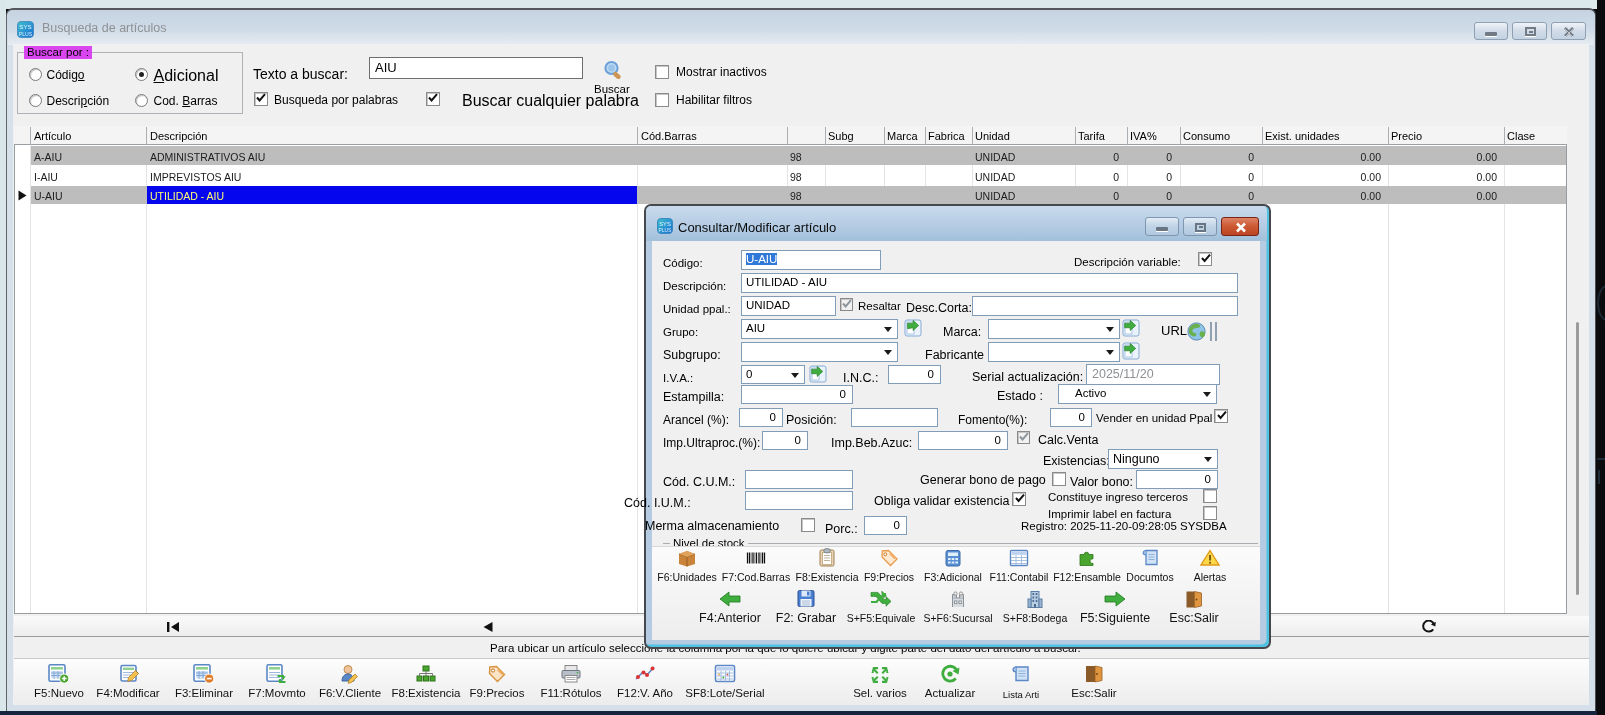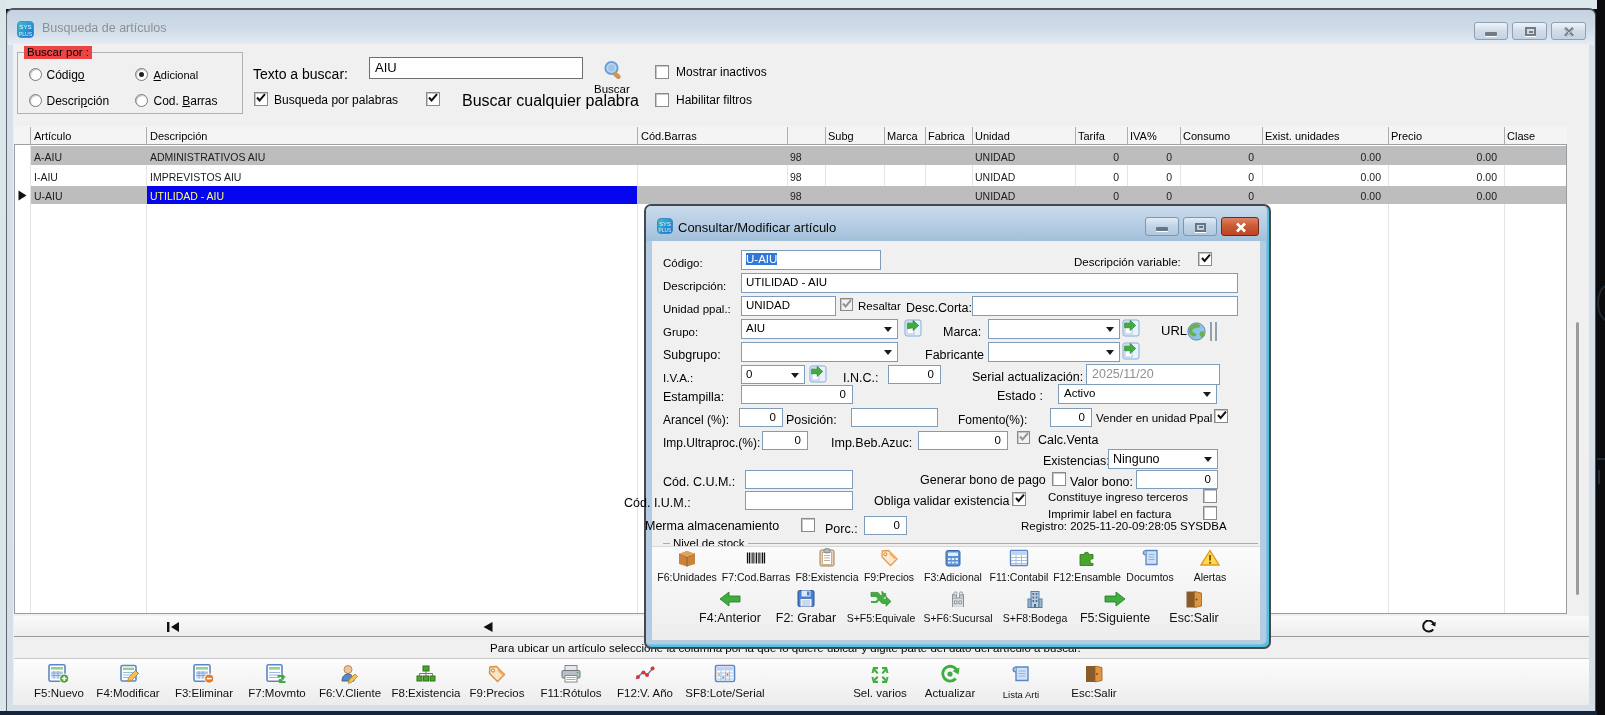--- a/index.html
+++ b/index.html
@@ -49,26 +49,26 @@
 <div class="a" style="left:1551px;top:22px;width:35px;height:18px;border:1px solid #8fa0b3;border-radius:3px;background:linear-gradient(#f0f4f9,#d3dde9 45%,#c3d2e2);box-sizing:border-box">
     <svg class="a" style="left:11px;top:4px" width="12" height="10" viewBox="0 0 12 10">
       <path d="M2 1l8 8M10 1l-8 8" stroke="#717a85" stroke-width="2.6"></path>
       <path d="M2 2l8 8M10 2l-8 8" stroke="#ffffff" stroke-width="0.8" opacity="0.7"></path>
     </svg>
   </div>
 
 <div class="a" style="left:13px;top:44px;width:1576px;height:661px;background:#f0f0f0"></div>
 
 <div class="a" style="left:16.5px;top:51.5px;width:226px;height:62px;border:1px solid #aeb2b6;box-sizing:border-box"></div>
-<div class="lb" style="left:24px;top:46px;background:#ef4444;padding:0 3px">Buscar por :</div>
+<div class="lb" style="left:24px;top:46px;background:#d946ef;padding:0 3px">Buscar por :</div>
 <div class="radio" style="left:29px;top:68px;width:13px;height:13px"></div>
 <div class="lb" style="left:46.5px;top:69px;font-size:12px">Códi<span style="text-decoration:underline">go</span></div>
 <div class="radio" style="left:135px;top:68px;width:13px;height:13px"></div>
 <div class="a" style="left:139px;top:72px;width:5px;height:5px;border-radius:50%;background:#222"></div>
-<div class="lb" style="left:153.5px;top:69px;font-size:11px"><span style="text-decoration:underline">A</span>dicional</div>
+<div class="lb" style="left:153.5px;top:69px;font-size:16px"><span style="text-decoration:underline">A</span>dicional</div>
 <div class="radio" style="left:29px;top:94px;width:13px;height:13px"></div>
 <div class="lb" style="left:46.5px;top:95px;font-size:12px">Descri<span style="text-decoration:underline">p</span>ción</div>
 <div class="radio" style="left:135px;top:94px;width:13px;height:13px"></div>
 <div class="lb" style="left:153.5px;top:95px;font-size:12px">Cod. <span style="text-decoration:underline">B</span>arras</div>
 <div class="a" style="left:253px;top:66px;font-size:14px;color:#000">Texto a buscar:</div>
 <div class="fld" style="left:369px;top:57px;width:214px;height:22px;border-color:#6e6e6e;font-size:13px;padding:2px 5px">AIU</div>
 <svg class="a" style="left:603px;top:60px" width="20" height="21" viewBox="0 0 20 21">
     <circle cx="8.5" cy="8" r="6.1" fill="#bcd8f2" stroke="#6a9fd8" stroke-width="2"></circle>
     <circle cx="8.5" cy="8" r="3.4" fill="#9cc4ea"></circle>
     <rect x="12.2" y="11" width="8.4" height="4.6" rx="2.3" transform="rotate(40 12.2 11)" fill="#cd9552"></rect>
@@ -390,21 +390,21 @@
     <rect x="3" y="3" width="7" height="12" fill="#fff" stroke="#a8c4e4"></rect>
     <path d="M4 10.5h6v-3l6 5.5-6 5.5v-3H4z" fill="#3fae3f" stroke="#1f7a1f" stroke-width="0.7" transform="translate(-1,-5.5) scale(0.92)"></path>
   </svg>
 <div class="lb" style="left:843px;top:372px;font-size:12.5px">I.N.C.:</div>
 <div class="fld num" style="left:888px;top:365px;width:53px;height:19px;padding:2px 6px">0</div>
 <div class="lb" style="left:972px;top:371px;font-size:12.5px">Serial actualización:</div>
 <div class="fld" style="left:1086px;top:364px;width:134px;height:21px;padding:2px 5px;color:#8d9196;font-size:12.5px">2025/11/20</div>
 <div class="lb" style="left:663px;top:391px;font-size:12.5px">Estampilla:</div>
 <div class="fld num" style="left:741px;top:385px;width:112px;height:19px;padding:2px 6px">0</div>
 <div class="lb" style="left:997px;top:390px;font-size:12.5px">Estado :</div>
-<div class="fld" style="left:1058px;top:384px;width:159px;height:20px;padding:2px 5px">Activo</div>
+<div class="fld" style="left:1058px;top:384px;width:159px;height:20px;padding:2px 16px">Activo</div>
 <div class="tri" style="left:1203px;top:392px"></div>
 <div class="lb" style="left:663px;top:414px;font-size:12px">Arancel (%):</div>
 <div class="fld num" style="left:739px;top:408px;width:44px;height:19px;padding:2px 6px">0</div>
 <div class="lb" style="left:786px;top:414px;font-size:12.5px">Posición:</div>
 <div class="fld" style="left:851px;top:408px;width:87px;height:19px"></div>
 <div class="lb" style="left:958px;top:414px;font-size:12px">Fomento(%):</div>
 <div class="fld num" style="left:1050px;top:408px;width:42px;height:19px;padding:2px 6px">0</div>
 <div class="lb" style="left:1096px;top:412px">Vender en unidad Ppal</div>
 <div class="cb" style="left:1214px;top:409px;width:14px;height:14px"></div>
 <svg class="a" style="left:1215.5px;top:409px" width="12" height="13" viewBox="0 0 12 13">

